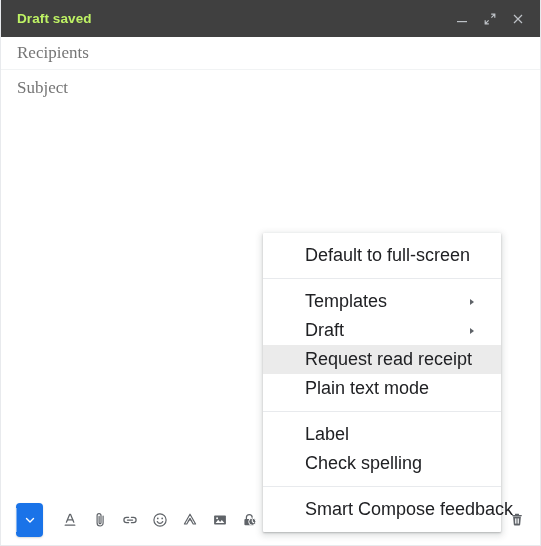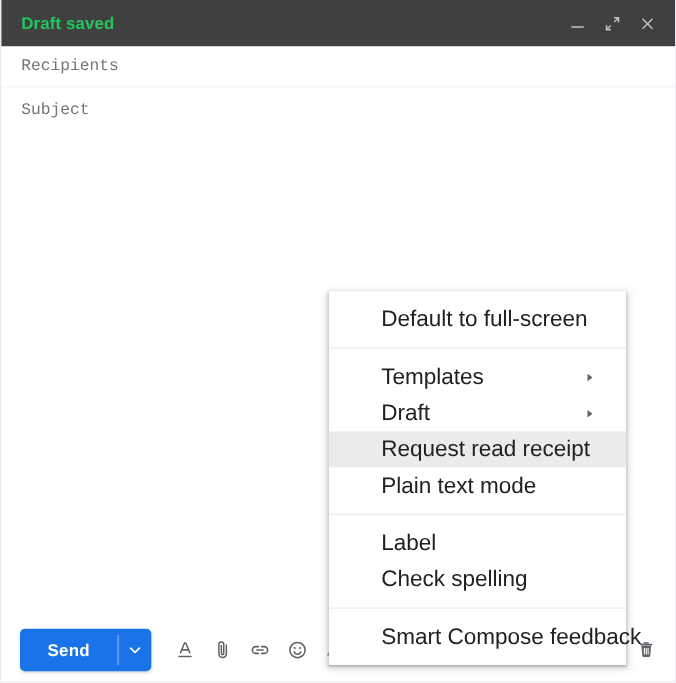--- a/index.html
+++ b/index.html
@@ -35,21 +35,21 @@
     width: 541px;
     height: 37px;
     background: #404040;
     display: flex;
     align-items: center;
     justify-content: space-between;
     box-sizing: border-box;
     padding: 0 11px 0 16px;
   }
   #compose-title {
-    color: #22c55e;
+    color: #bef264;
     font-size: 13.5px;
     font-weight: bold;
     letter-spacing: 0.1px;
     line-height: 37px;
     white-space: nowrap;
   }
   .hdr-actions {
     display: flex;
     align-items: center;
     gap: 2px;
@@ -74,22 +74,22 @@
     border-bottom: 1px solid #f1f3f4;
     display: flex;
     align-items: center;
   }
   #recipients-row { top: 37px; height: 33px; }
   #subject-row    { top: 72px; height: 33px; }
   .field-input {
     border: 0;
     outline: none;
     background: transparent;
-    font-family: Liberation Mono, monospace;
-    font-size: 13px;
+    font-family: Liberation Serif, serif;
+    font-size: 17px;
     color: #202124;
     width: 100%;
     padding: 8px 16px;
     box-sizing: border-box;
     line-height: 32px;
   }
   .field-input::placeholder { color: #757575; opacity: 1; }
 
   
   #message-body {
@@ -286,21 +286,20 @@
       </div>
       <div class="menu-sep"></div>
       <div class="menu-item">
         <span>Smart Compose feedback</span>
       </div>
     </div>
 
   <div id="compose-toolbar">
 
     <div id="send-group">
-      <div id="send-button">Send</div>
       <div id="send-divider"></div>
       <div id="send-dropdown">
         <svg width="10" height="10" viewBox="0 0 10 10" aria-hidden="true">
           <path d="M1.5 3.5L5 7l3.5-3.5" stroke="#ffffff" stroke-width="1.4" fill="none" stroke-linecap="round" stroke-linejoin="round"></path>
         </svg>
       </div>
     </div>
 
     <div id="toolbar-icons">
 

